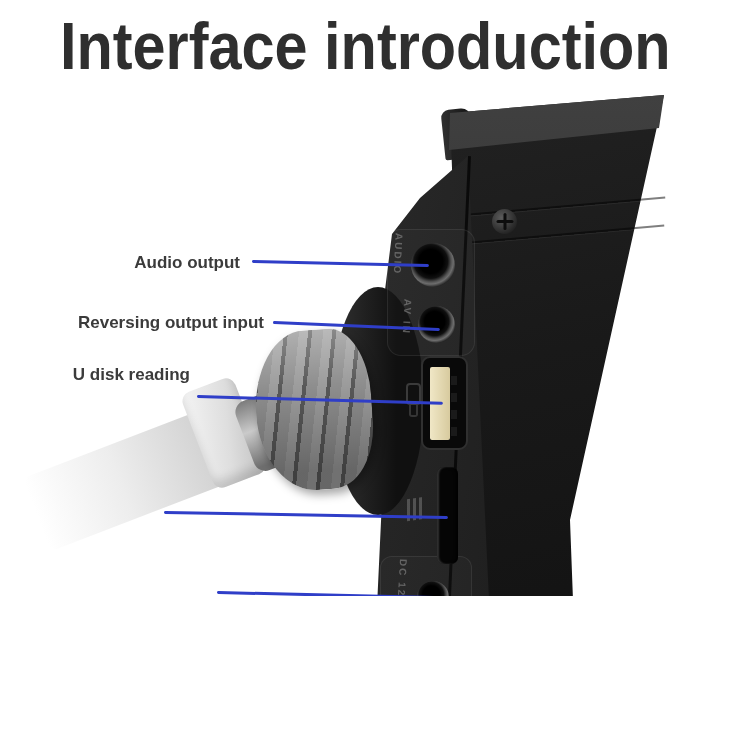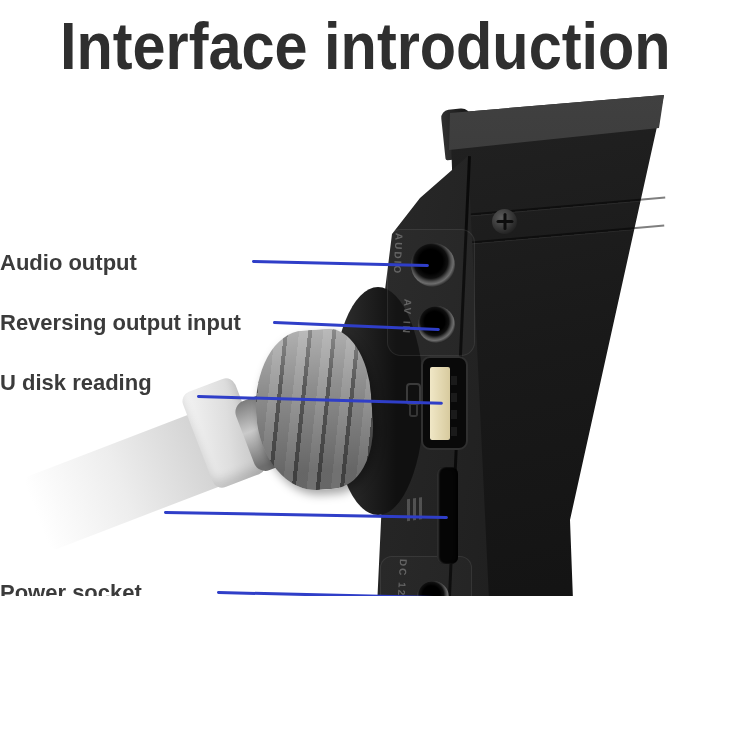--- a/index.html
+++ b/index.html
@@ -5,25 +5,25 @@
   html,body{margin:0;padding:0;background:#fff;}
   .scene{position:relative;width:750px;height:596px;background:#fff;overflow:hidden;
          font-family:"Liberation Sans",sans-serif;}
 
   
   .title{position:absolute;left:60px;top:8px;margin:0;font-size:66px;font-weight:bold;
          color:#2f2f2f;letter-spacing:0px;white-space:nowrap;
          transform:scaleX(.9);transform-origin:left top;}
 
   
-  .callout-text{position:absolute;left:0;text-align:left;font-size:22px;font-weight:bold;
+  .callout-text{position:absolute;left:0;text-align:right;font-size:17px;font-weight:bold;
                 color:#3b3b3b;line-height:24px;white-space:nowrap;z-index:30;}
   .c1{width:240px;top:251px}
   .c2{width:264px;top:311px}
-  .c3{width:190px;top:371px}
+  .c3{width:190px;top:363px}
   .c4{width:154px;top:501px}
   .c5{width:209px;top:581px}
   .leader{position:absolute;height:3px;background:#2f3ec8;border-radius:2px;
           transform-origin:left center;z-index:30;}
   .l1{left:252px;top:260px;width:177px;transform:rotate(1.3deg)}
   .l2{left:273px;top:321px;width:167px;transform:rotate(2.4deg)}
   .l3{left:197px;top:395px;width:246px;transform:rotate(1.6deg)}
   .l4{left:164px;top:511px;width:284px;transform:rotate(1.0deg)}
   .l5{left:217px;top:591px;width:218px;transform:rotate(1.3deg)}
 
@@ -188,16 +188,15 @@
   <div class="leader l1"></div>
 
   <span class="callout-text c2">Reversing output input</span>
   <div class="leader l2"></div>
 
   <span class="callout-text c3">U disk reading</span>
   <div class="leader l3"></div>
 
   <div class="leader l4"></div>
 
-  <span class="callout-text c5">Power socket</span>
   <div class="leader l5"></div>
 
 </div>
 
 </body></html>

